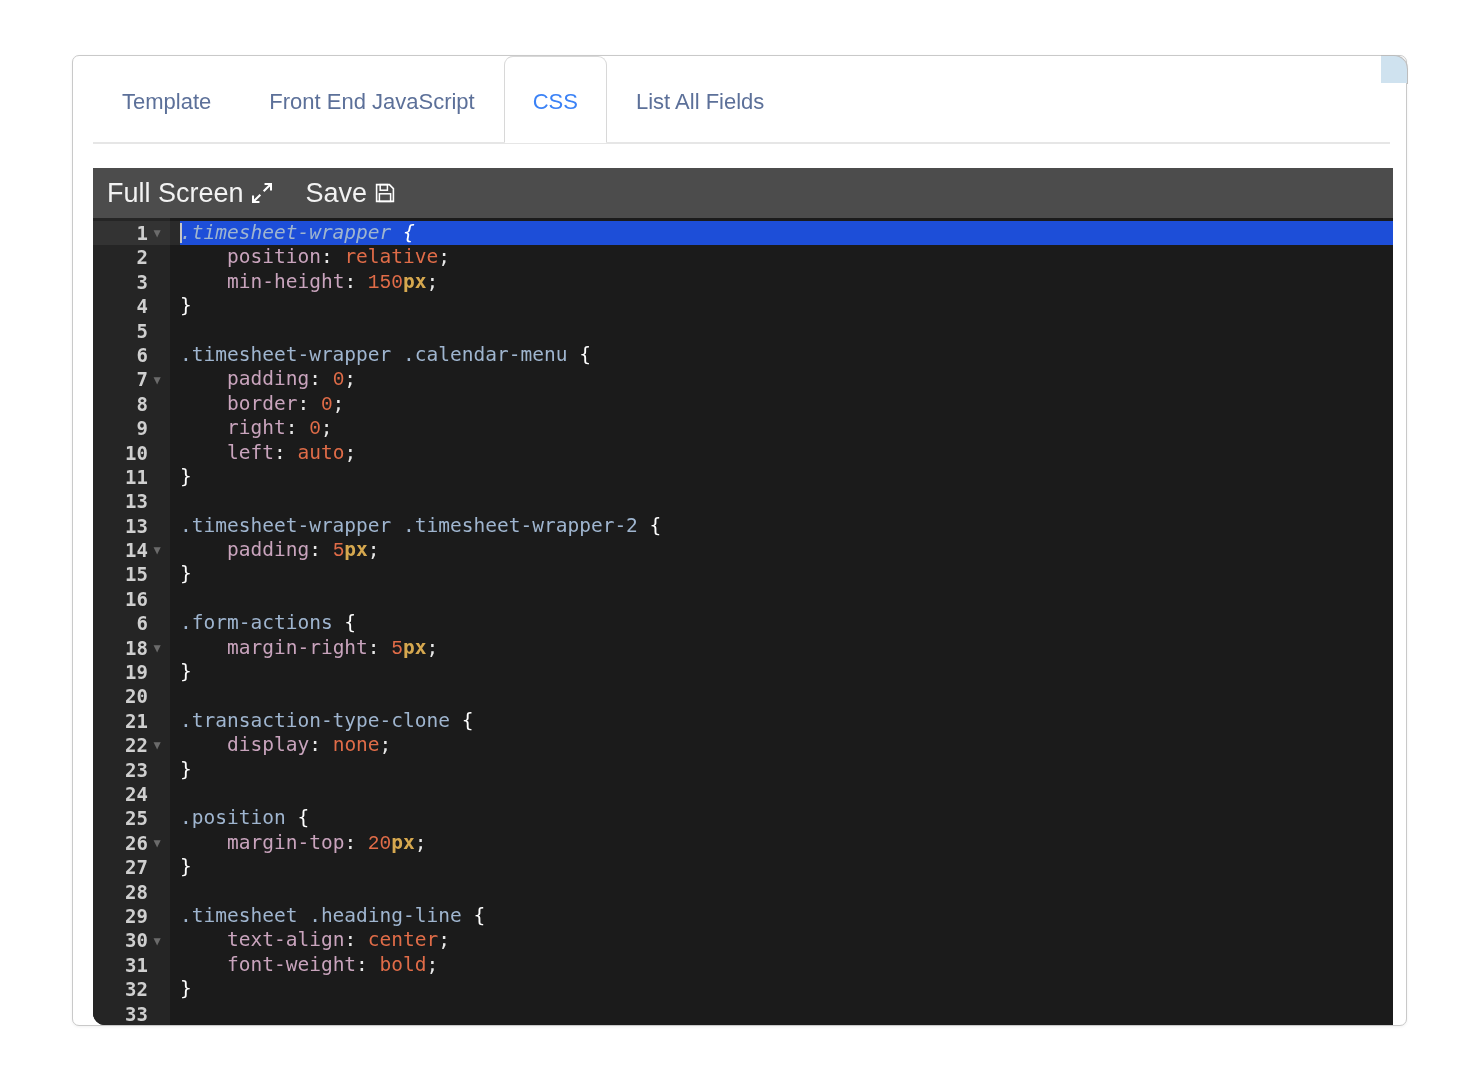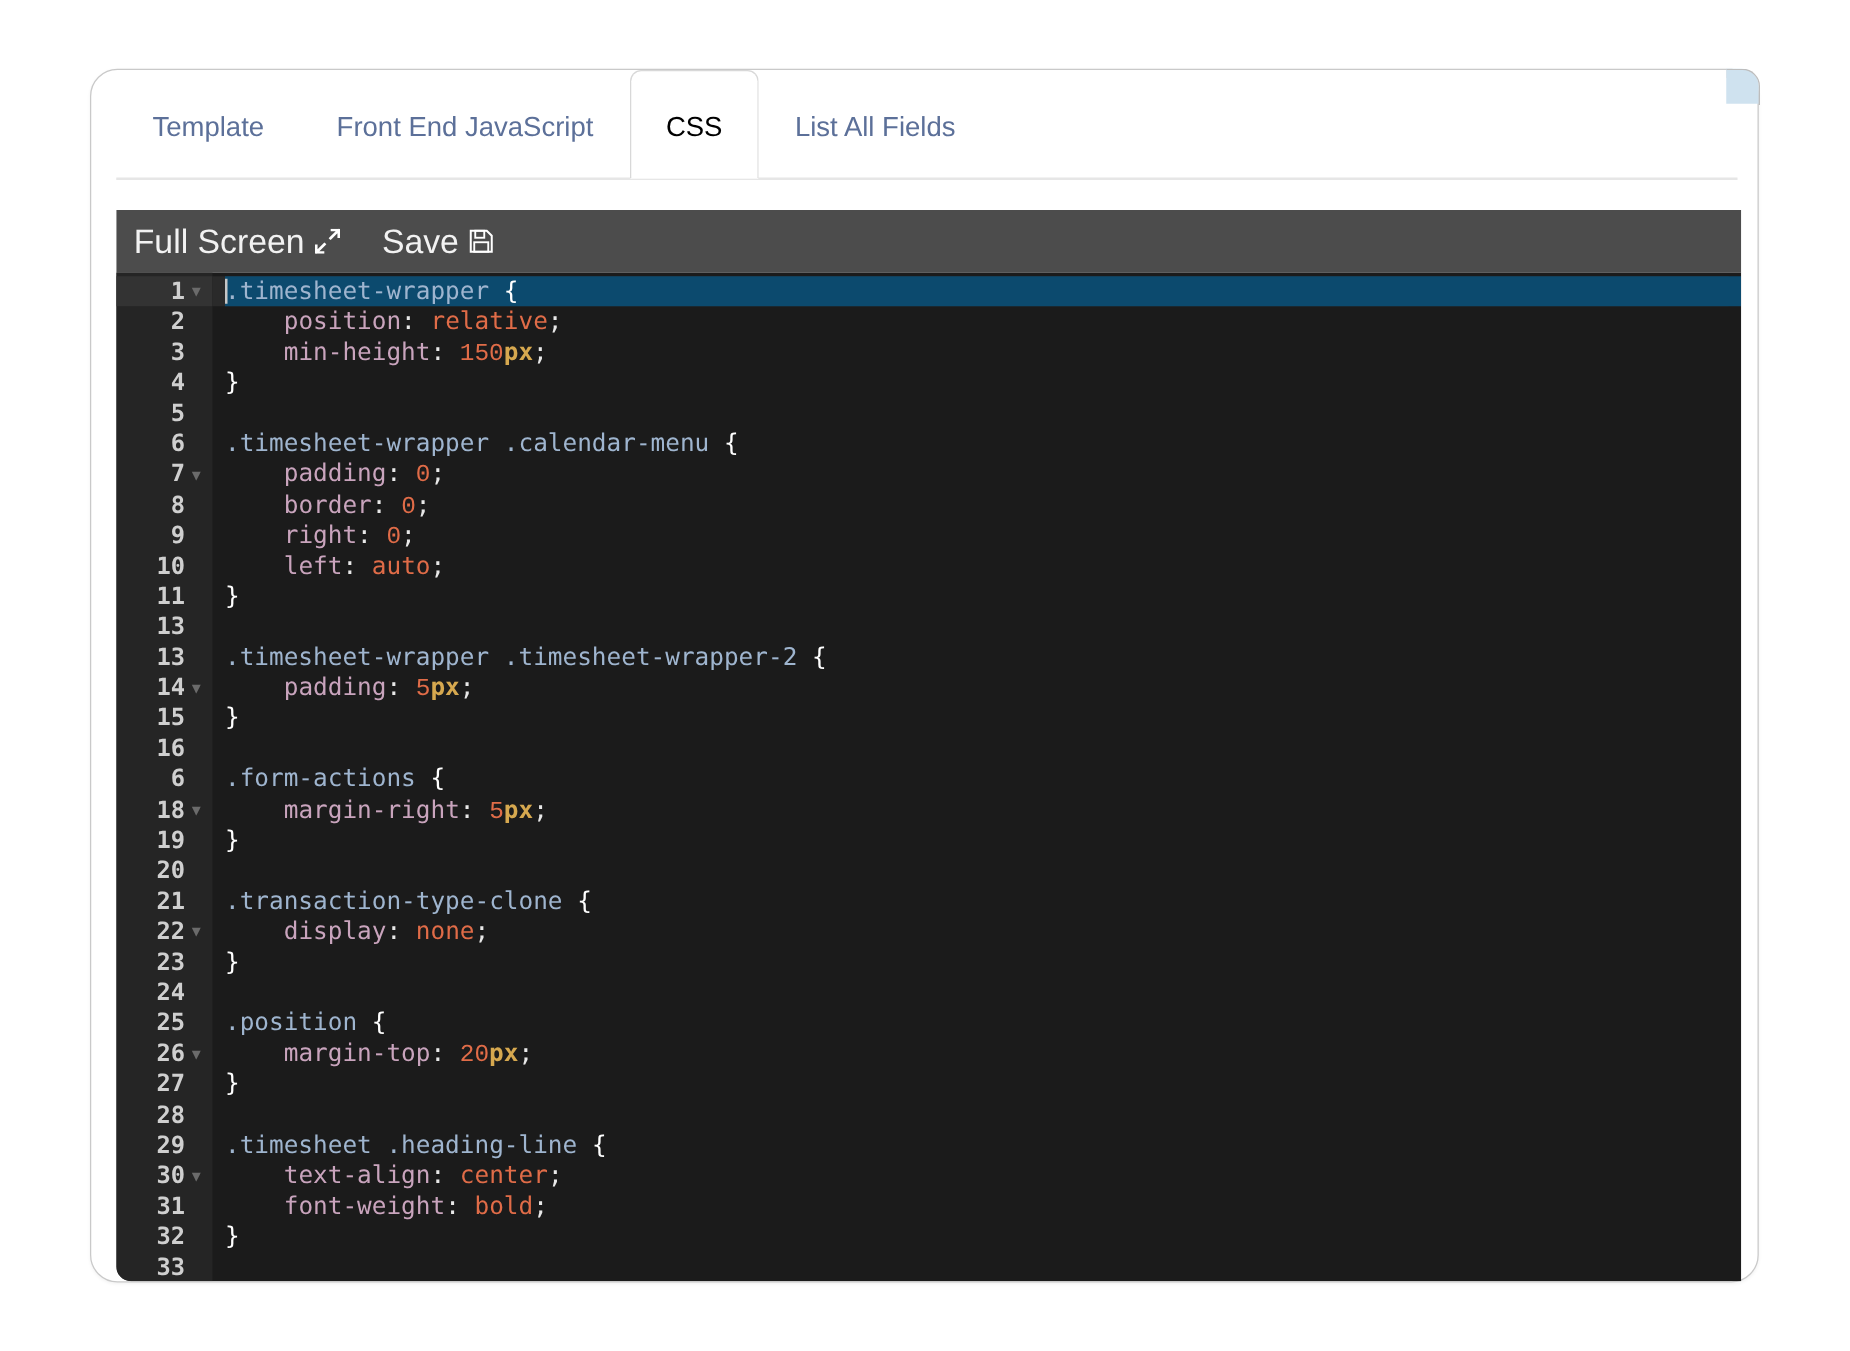--- a/index.html
+++ b/index.html
@@ -16,21 +16,21 @@
 
   
   .card {
     position: absolute;
     left: 72px;
     top: 55px;
     width: 1335px;
     height: 971px;
     background: #ffffff;
     border: 1px solid #c9c9c9;
-    border-radius: 22px;
+    border-radius: 7px;
     box-shadow: 0 1px 3px rgba(0,0,0,0.06);
   }
 
   
   .corner-accent {
     position: absolute;
     right: -1px;
     top: -1px;
     width: 26px;
     height: 28px;
@@ -75,21 +75,21 @@
     color: #5c7099;
     background: transparent;
     border: 1px solid transparent;
     border-bottom: none;
     cursor: pointer;
     white-space: nowrap;
     line-height: 1.2;
     z-index: 1;
   }
   .tab.active {
-    color: #000000;
+    color: #3b82f6;
     background: #ffffff;
     border: 1px solid #d8d8d8;
     border-bottom: 1px solid #ffffff;
     border-top-left-radius: 9px;
     border-top-right-radius: 9px;
     z-index: 3;
   }
 
   
   .editor {
@@ -170,21 +170,21 @@
     padding-top: 3px;
     padding-left: 10px;
     position: relative;
     overflow: hidden;
   }
   .code-row {
     height: 24.4px;
     white-space: pre;
     color: #e0e0e0;
   }
-  .code-row.active { background: #0c4a6e; box-shadow: -10px 0 0 #2a2a2a; }
+  .code-row.active { background: #1d4ed8; box-shadow: -10px 0 0 #2a2a2a; font-style: italic; }
 
   
   .t-sel   { color: #9fb5cf; }
   .t-prop  { color: #c9a4bd; }
   .t-val   { color: #e06c48; }
   .t-num   { color: #e06c48; font-family: Liberation Mono, monospace; }
   .t-unit  { color: #d6a84f; font-weight: bold; }
   .t-punc  { color: #e8e8e8; }
   .t-brace { color: #ffffff; }
 

